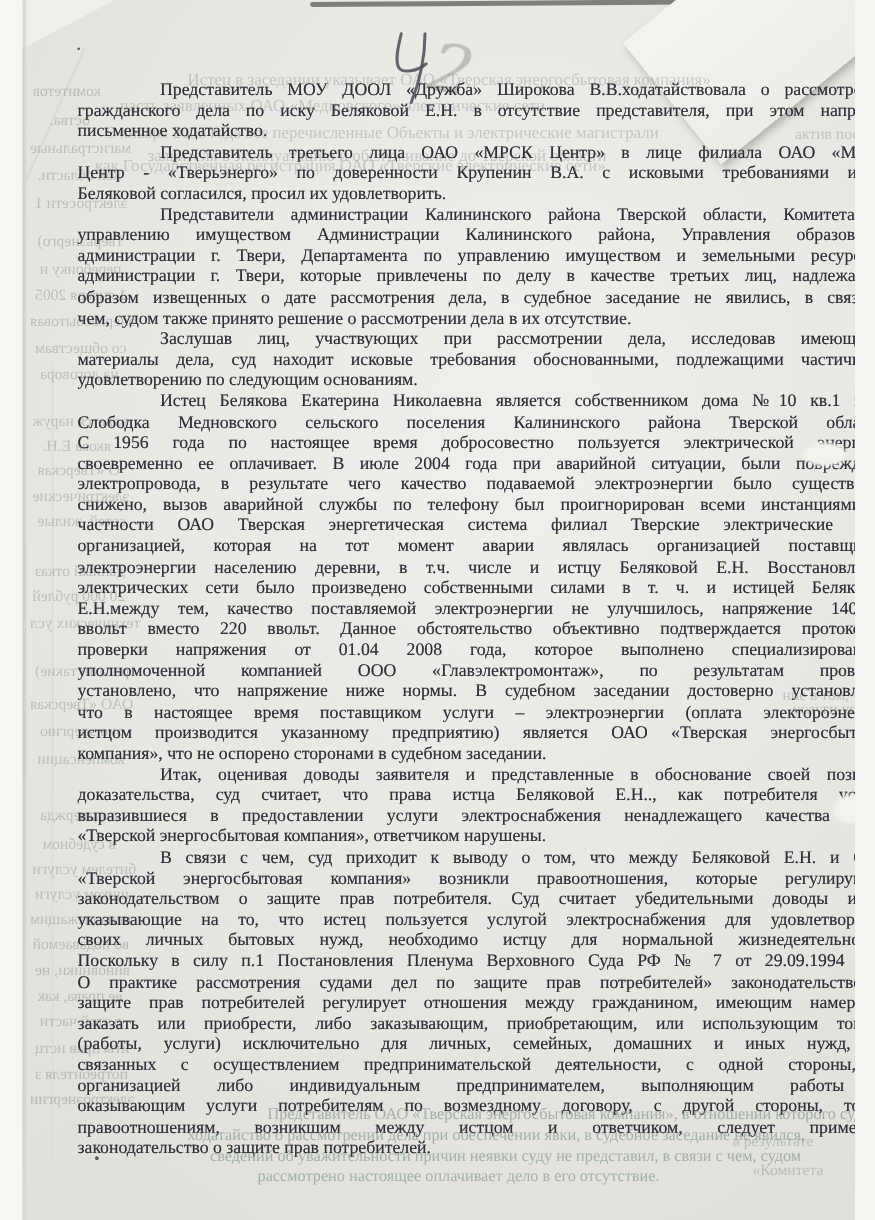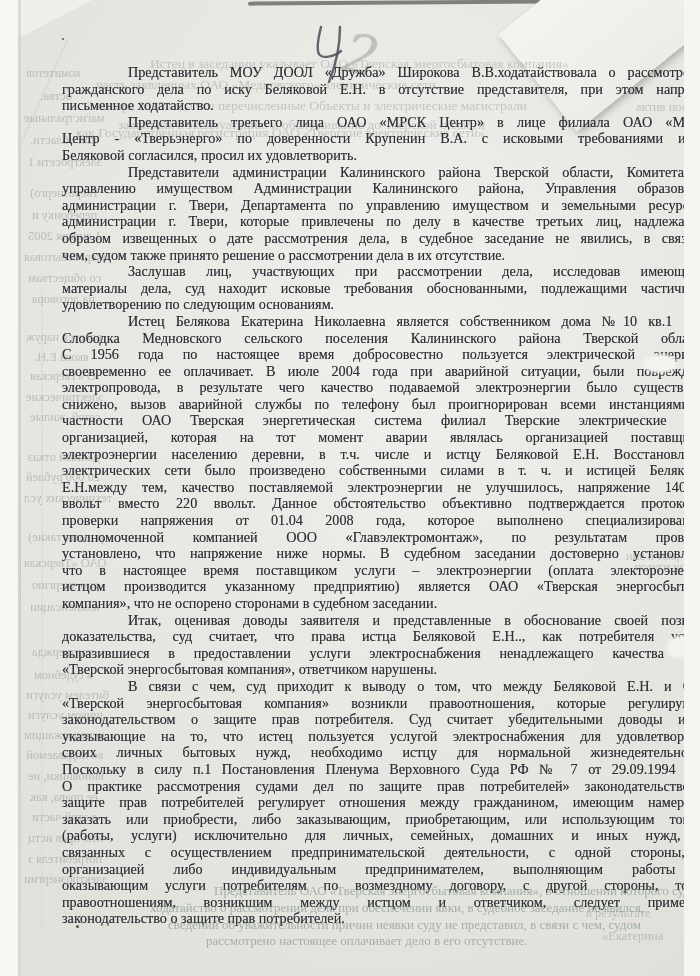--- a/index.html
+++ b/index.html
@@ -106,21 +106,21 @@
       <div class="ghost g-left" style="position: absolute; left: 28px; top: 831px;">иты прав истц</div>
       <div class="ghost g-left" style="position: absolute; left: 28px; top: 852px;">потребителя з</div>
       <div class="ghost g-left" style="position: absolute; left: 24px; top: 872px;">электроэнергии</div>
     </div>
 
   <div>
       <div class="ghost g-right" style="position: absolute; left: 636px; top: 100px;">актив после</div>
       <div class="ghost g-right" style="position: absolute; left: 626px; top: 549px;">ние в том, что</div>
       <div class="ghost g-right" style="position: absolute; left: 634px; top: 560px;">услуги усл</div>
       <div class="ghost g-right" style="position: absolute; left: 586px; top: 906px;">в результате</div>
-      <div class="ghost g-right" style="position: absolute; left: 602px; top: 929px;">«Екатерина</div>
+      <div class="ghost g-right" style="position: absolute; left: 602px; top: 929px;">«Комитета</div>
     </div>
 
   <svg class="pen" viewBox="0 0 44 64">
     <path d="M 13,5 C 10,17 8,27 11,32 C 14,37 26,35 33,29" fill="none" stroke="#50505a" stroke-width="2.4" stroke-linecap="round" opacity="0.88"></path>
     <path d="M 32,5 C 32,20 29,40 21,60" fill="none" stroke="#50505a" stroke-width="2.4" stroke-linecap="round" opacity="0.88"></path>
   </svg>
   <div class="ghost-two">2</div>
 
   <div class="text-block">
       <div class="line first">Представитель МОУ ДООЛ «Дружба» Широкова В.В.ходатайствовала о рассмотрении</div>

